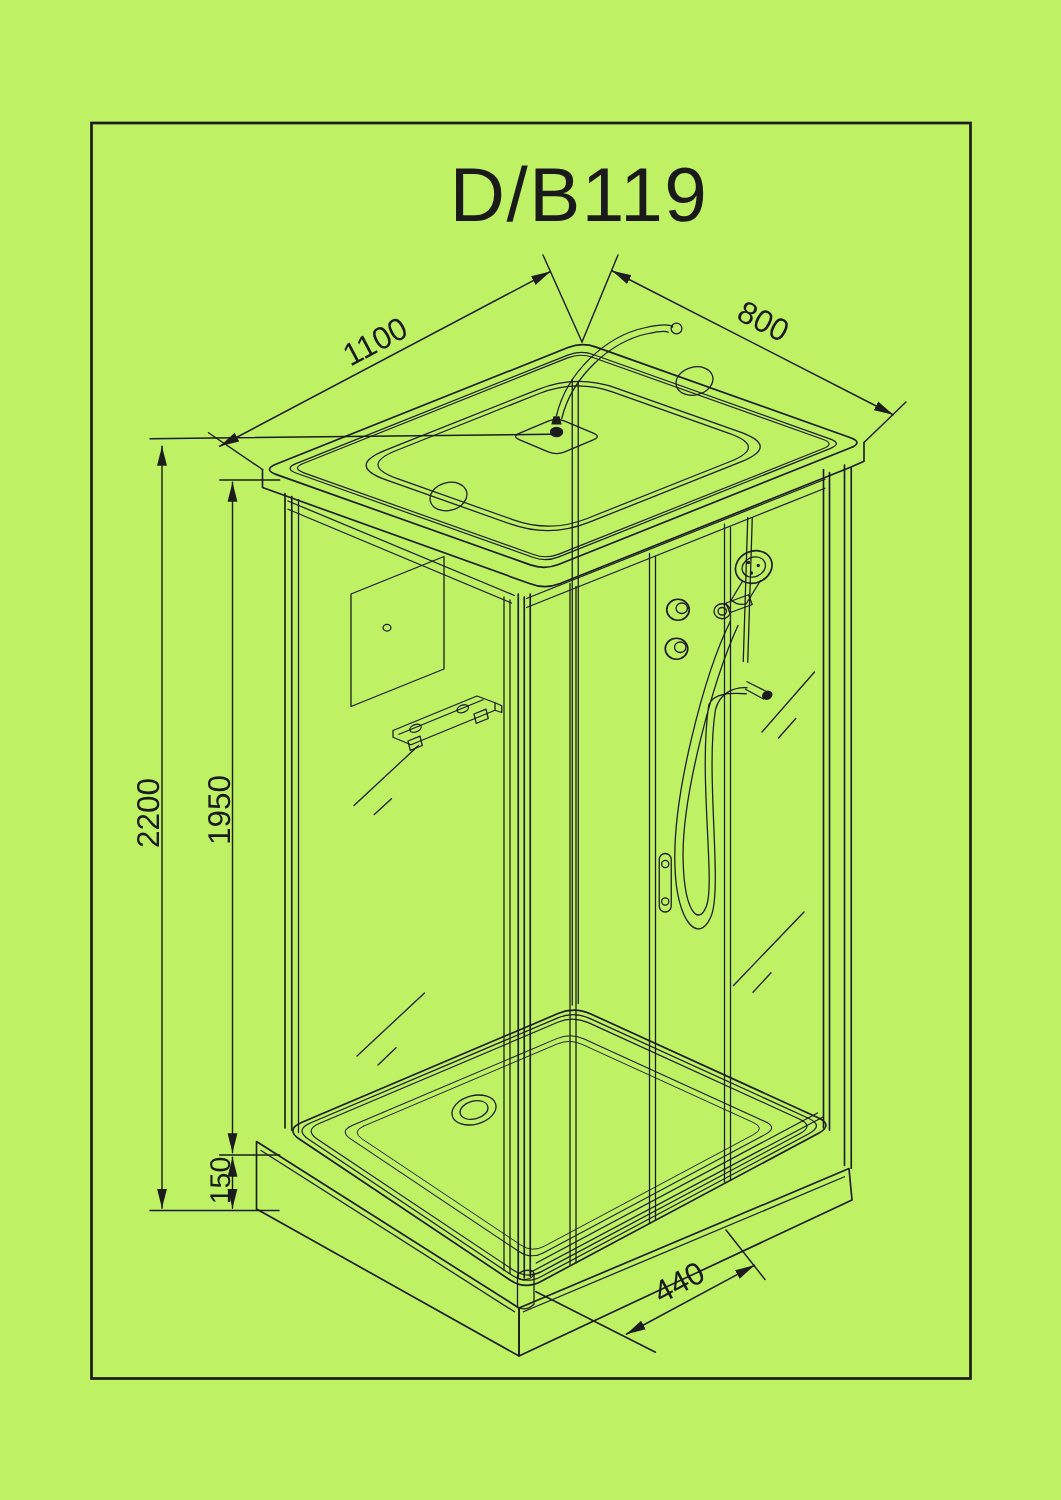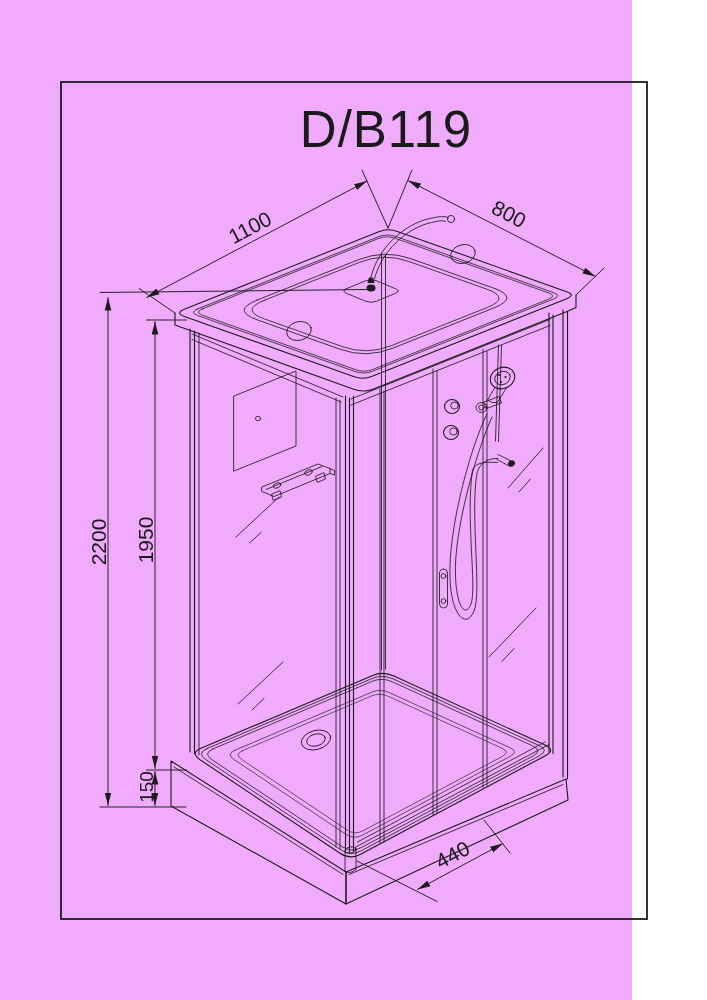--- a/index.html
+++ b/index.html
@@ -1,16 +1,16 @@
 <!DOCTYPE html>
 <html><head>
 <meta charset="utf-8">
 <style>
   html,body{margin:0;padding:0;background:#ffffff;}
-  .page{width:632px;height:1000px;position:relative;background:#f0abfc;font-family:"Liberation Sans",sans-serif;}
+  .page{width:707px;height:1000px;position:relative;background:#bef264;font-family:"Liberation Sans",sans-serif;}
   svg{position:absolute;left:0;top:0;}
   .ln{stroke:#1c1c1c;fill:none;stroke-width:1.1;stroke-linecap:round;stroke-linejoin:round;}
   .thin{stroke:#1c1c1c;fill:none;stroke-width:0.85;stroke-linecap:round;stroke-linejoin:round;}
   .dim{stroke:#1c1c1c;fill:none;stroke-width:0.95;stroke-linecap:round;}
   .blk{fill:#1c1c1c;stroke:none;}
   .border{stroke:#1c1c1c;fill:none;stroke-width:1.8;}
   text{fill:#1a1a1a;}
   .title{font-size:51px;letter-spacing:1px;}
   .dimtxt{font-size:21px;}
   .dimtxt-s{font-size:19px;}

